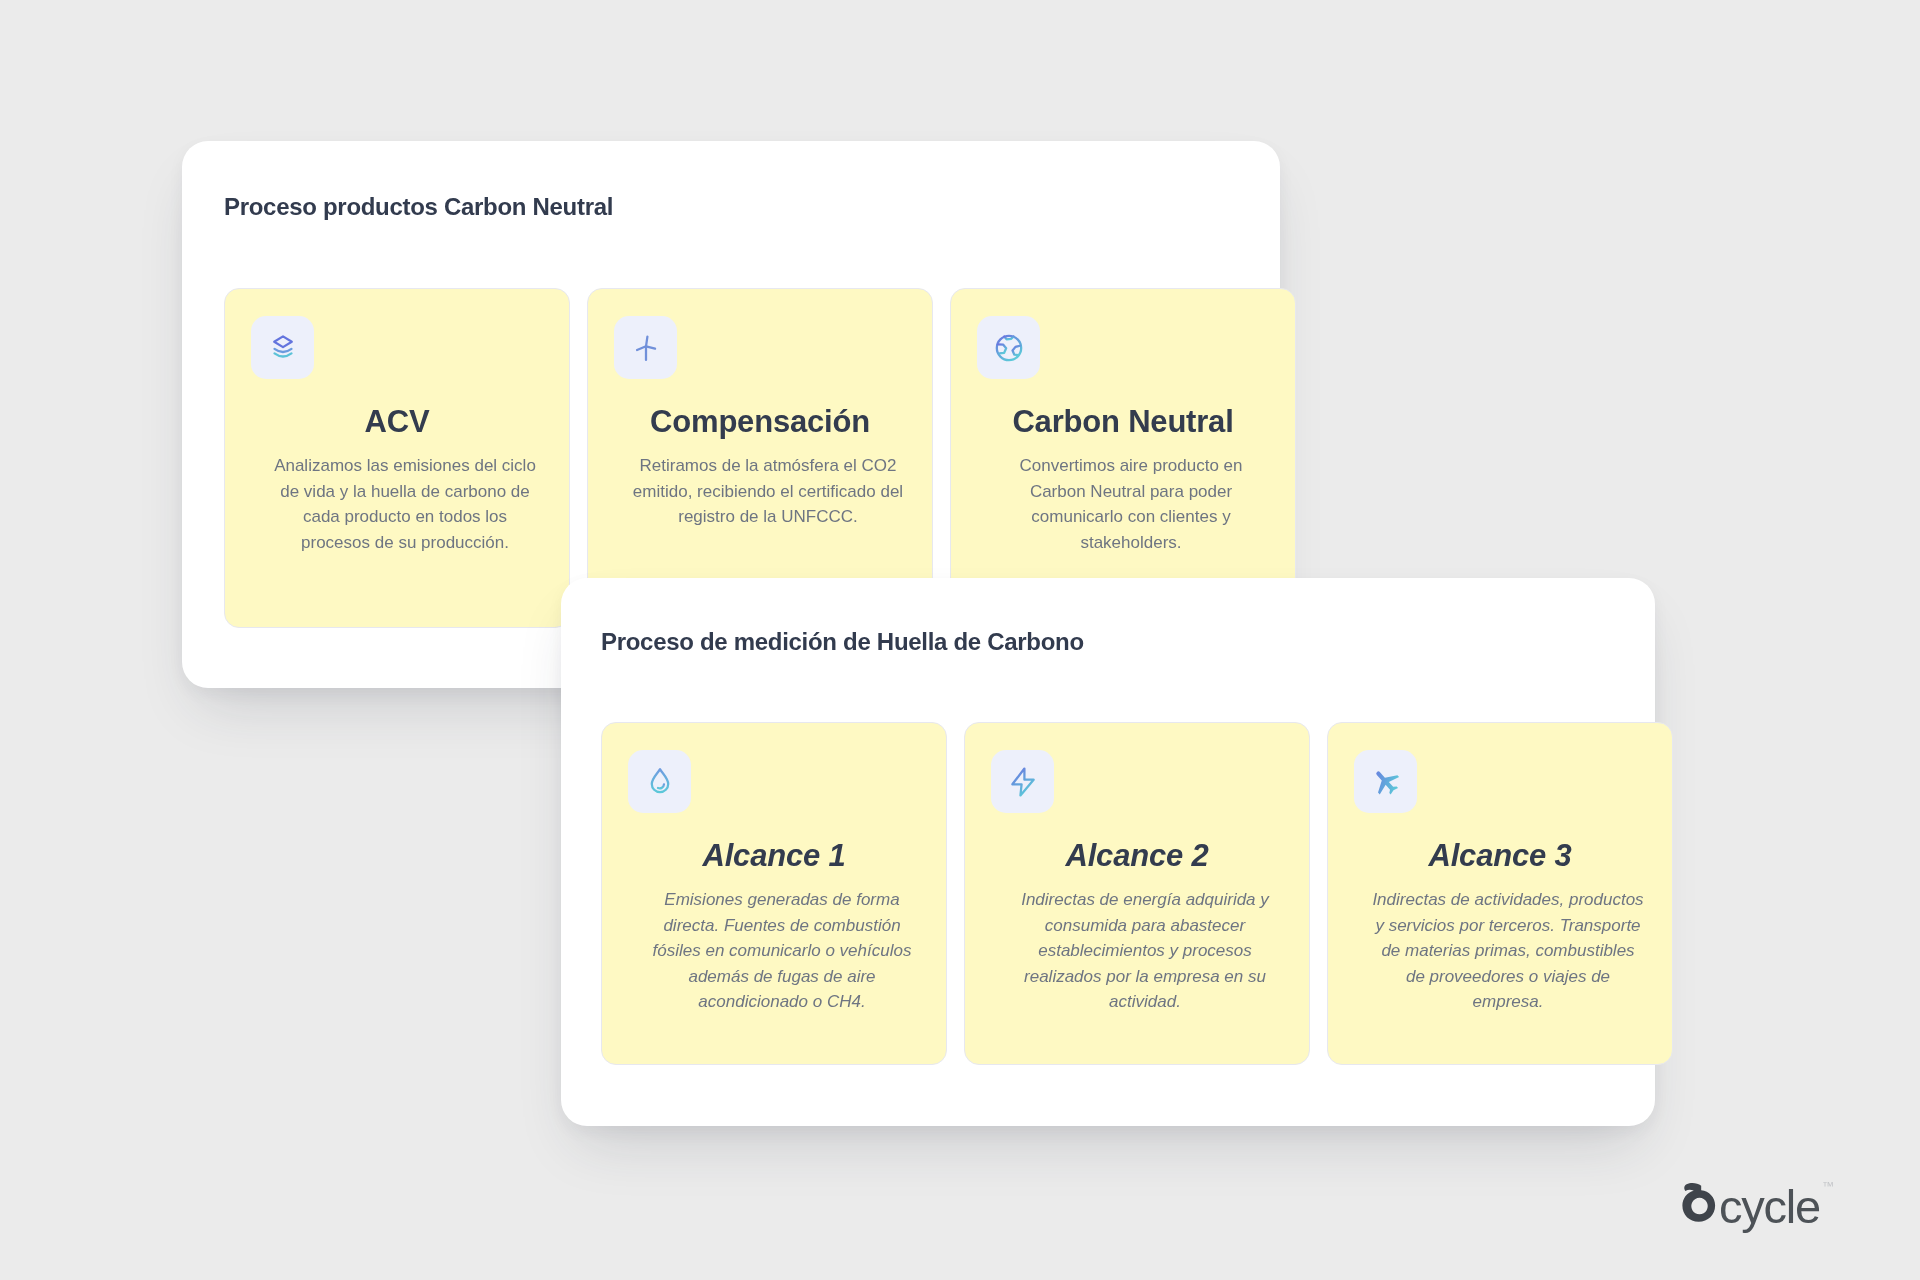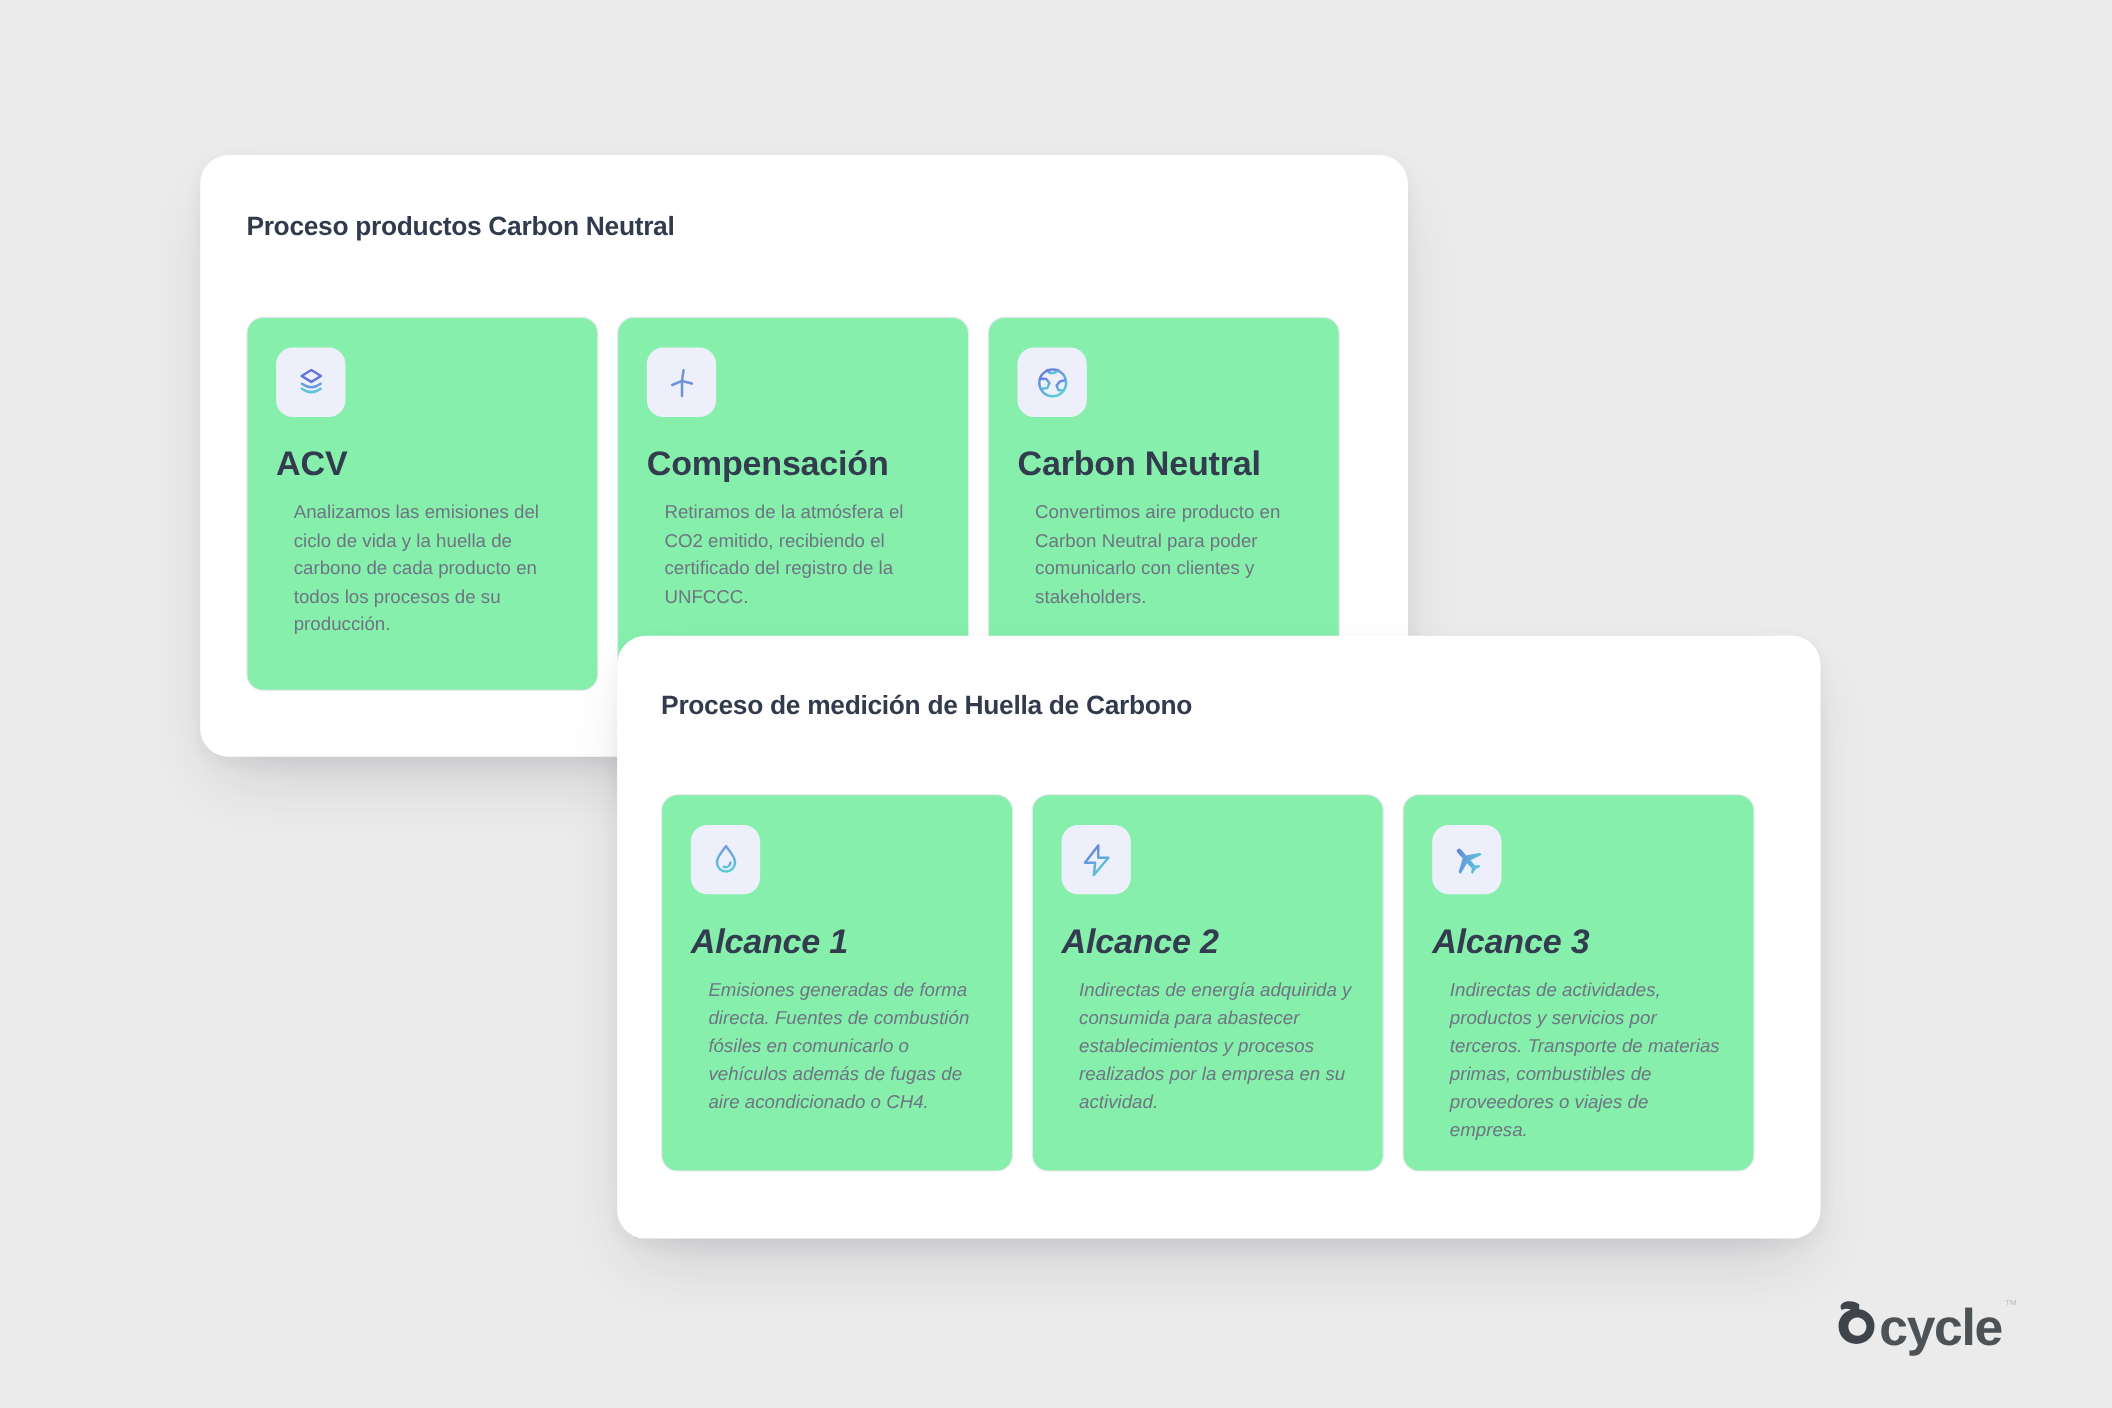--- a/index.html
+++ b/index.html
@@ -33,26 +33,27 @@
   .tile-row{
     position:absolute;
     left:42px;top:147px;
     display:flex;
     gap:17px;
   }
   #card-scopes .card-title{left:40px;top:50px;}
   #card-scopes .tile-row{left:40px;top:144px;font-style:italic;}
 
   .tile{
-    width:320px;height:340px;
+    width:346px;height:340px;
     box-sizing:border-box;
-    background:#86efac;
+    background:#fef9c3;
     border:1px solid #e7e8ef;
     border-radius:15px;
     padding:27px 26px;
+    text-align:center;
   }
   #card-scopes .tile{height:343px;}
 
   .icon-tile{
     width:63px;height:63px;
     border-radius:15px;
     background:#edf0fb;
     display:flex;
     align-items:center;
     justify-content:center;
@@ -76,21 +77,21 @@
     right:86px;bottom:53px;
     display:flex;
     align-items:flex-end;
     z-index:10;
   }
   .brand-word{
     font-size:47px;
     color:#4d5257;
     letter-spacing:-1.2px;
     line-height:0.82;
-    font-weight:700;
+    font-weight:400;
   }
   .brand-tm{
     font-size:12px;
     color:#c3c5c8;
     margin-left:2px;
     align-self:flex-start;
     line-height:1;
   }
   svg{display:block;}
 </style>

